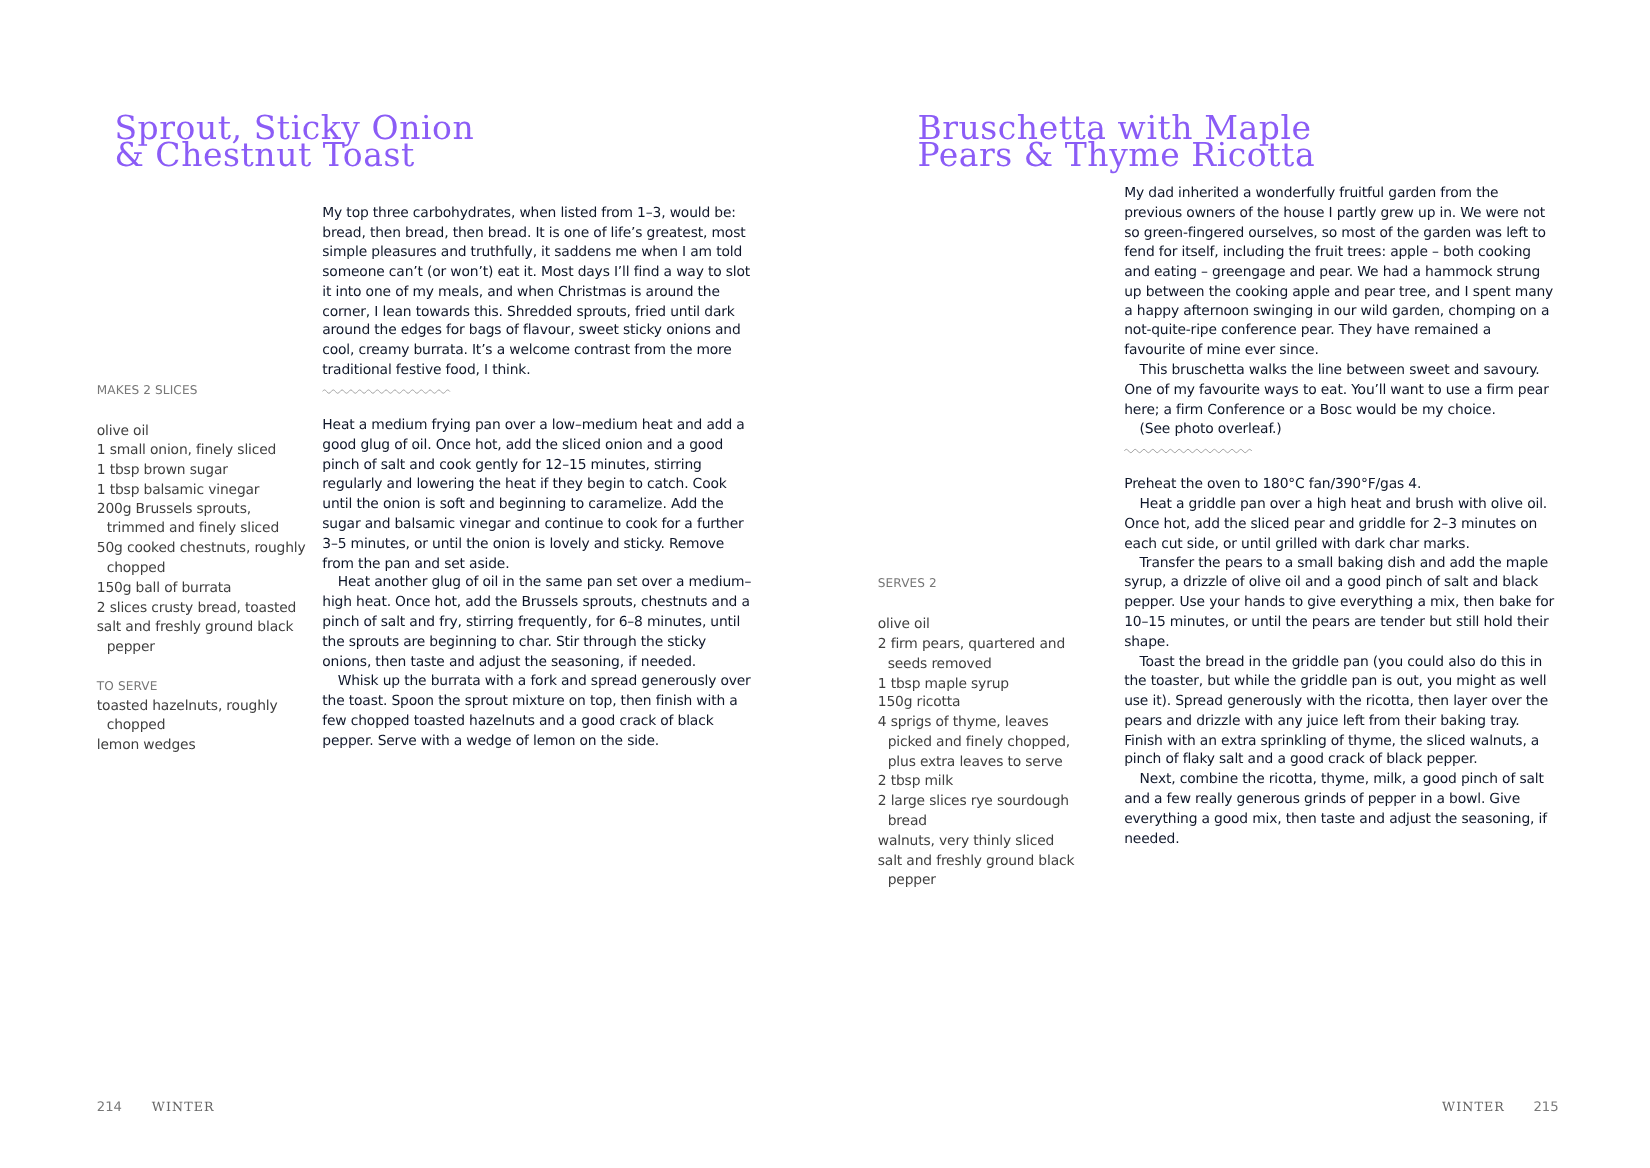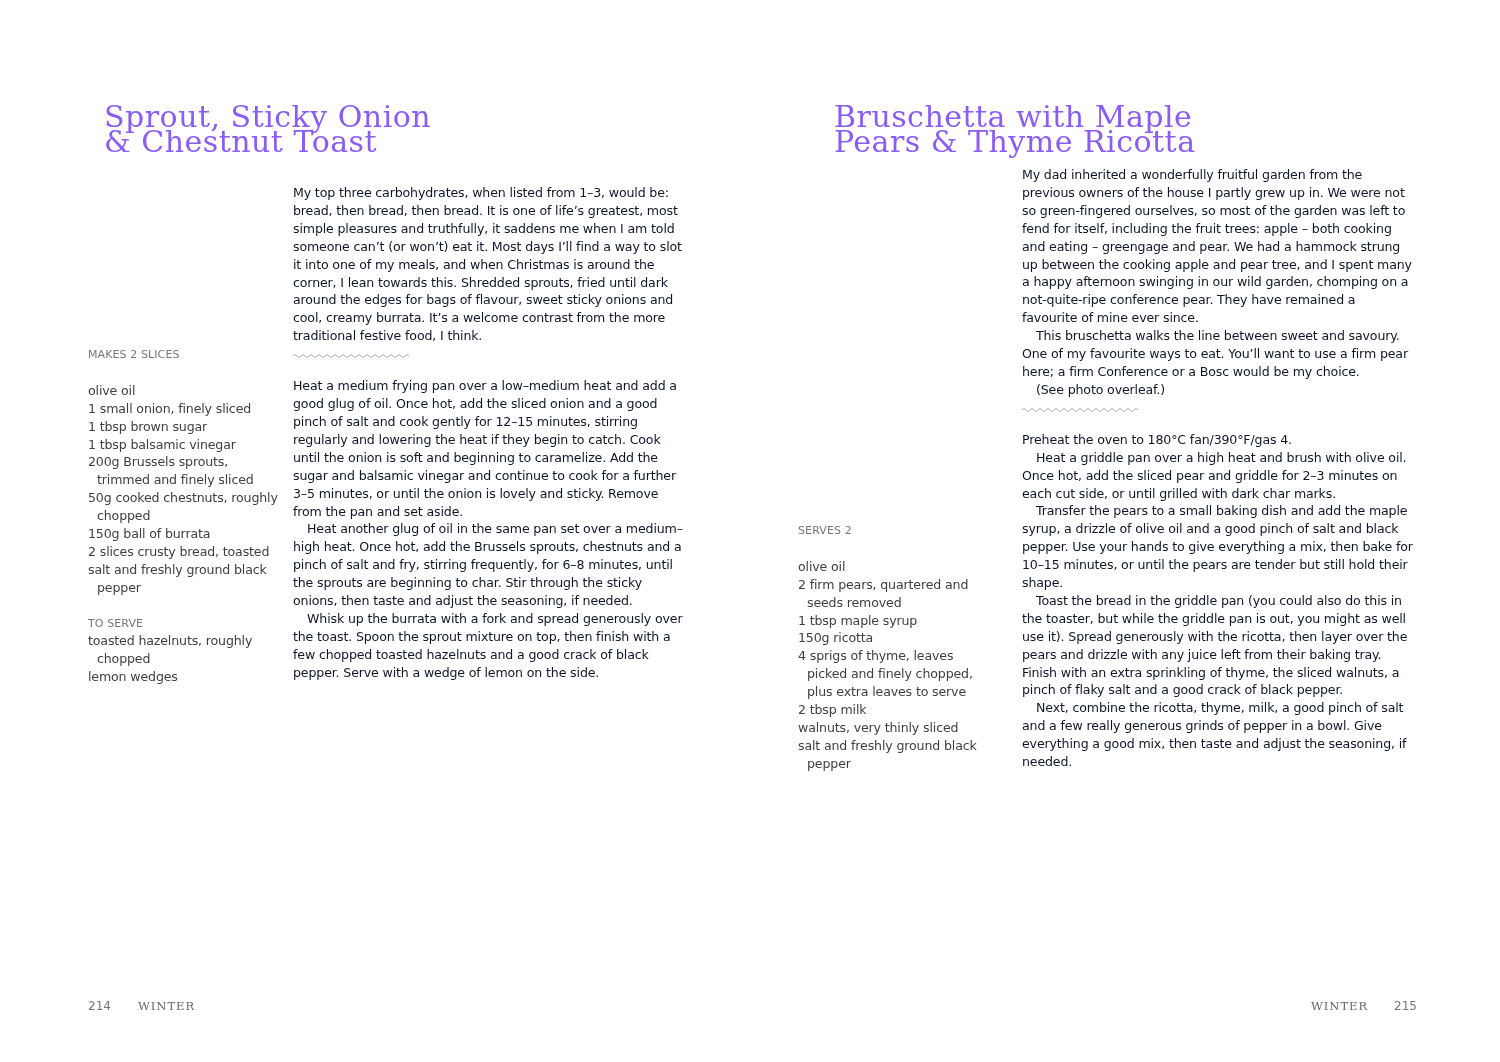--- a/index.html
+++ b/index.html
@@ -84,19 +84,20 @@
 <div class="ing" style="left:798px; top:509px; width:190px;margin-top:13px;">
   <div class="lbl">SERVES 2</div>
   <div style="height:17.9px;"></div>
   <ul>
     <li>olive oil</li>
     <li>2 firm pears, quartered and seeds removed</li>
     <li>1 tbsp maple syrup</li>
     <li>150g ricotta</li>
     <li>4 sprigs of thyme, leaves picked and finely chopped, plus extra leaves to serve</li>
     <li>2 tbsp milk</li>
+    <li>2 large slices rye sourdough bread</li>
     <li>walnuts, very thinly sliced</li>
     <li>salt and freshly ground black pepper</li>
   </ul>
 </div>
 
 <div class="folio section" style="left:1311px;">WINTER</div>
 <div class="folio" style="left:1394px;">215</div>
 
 </body></html>

